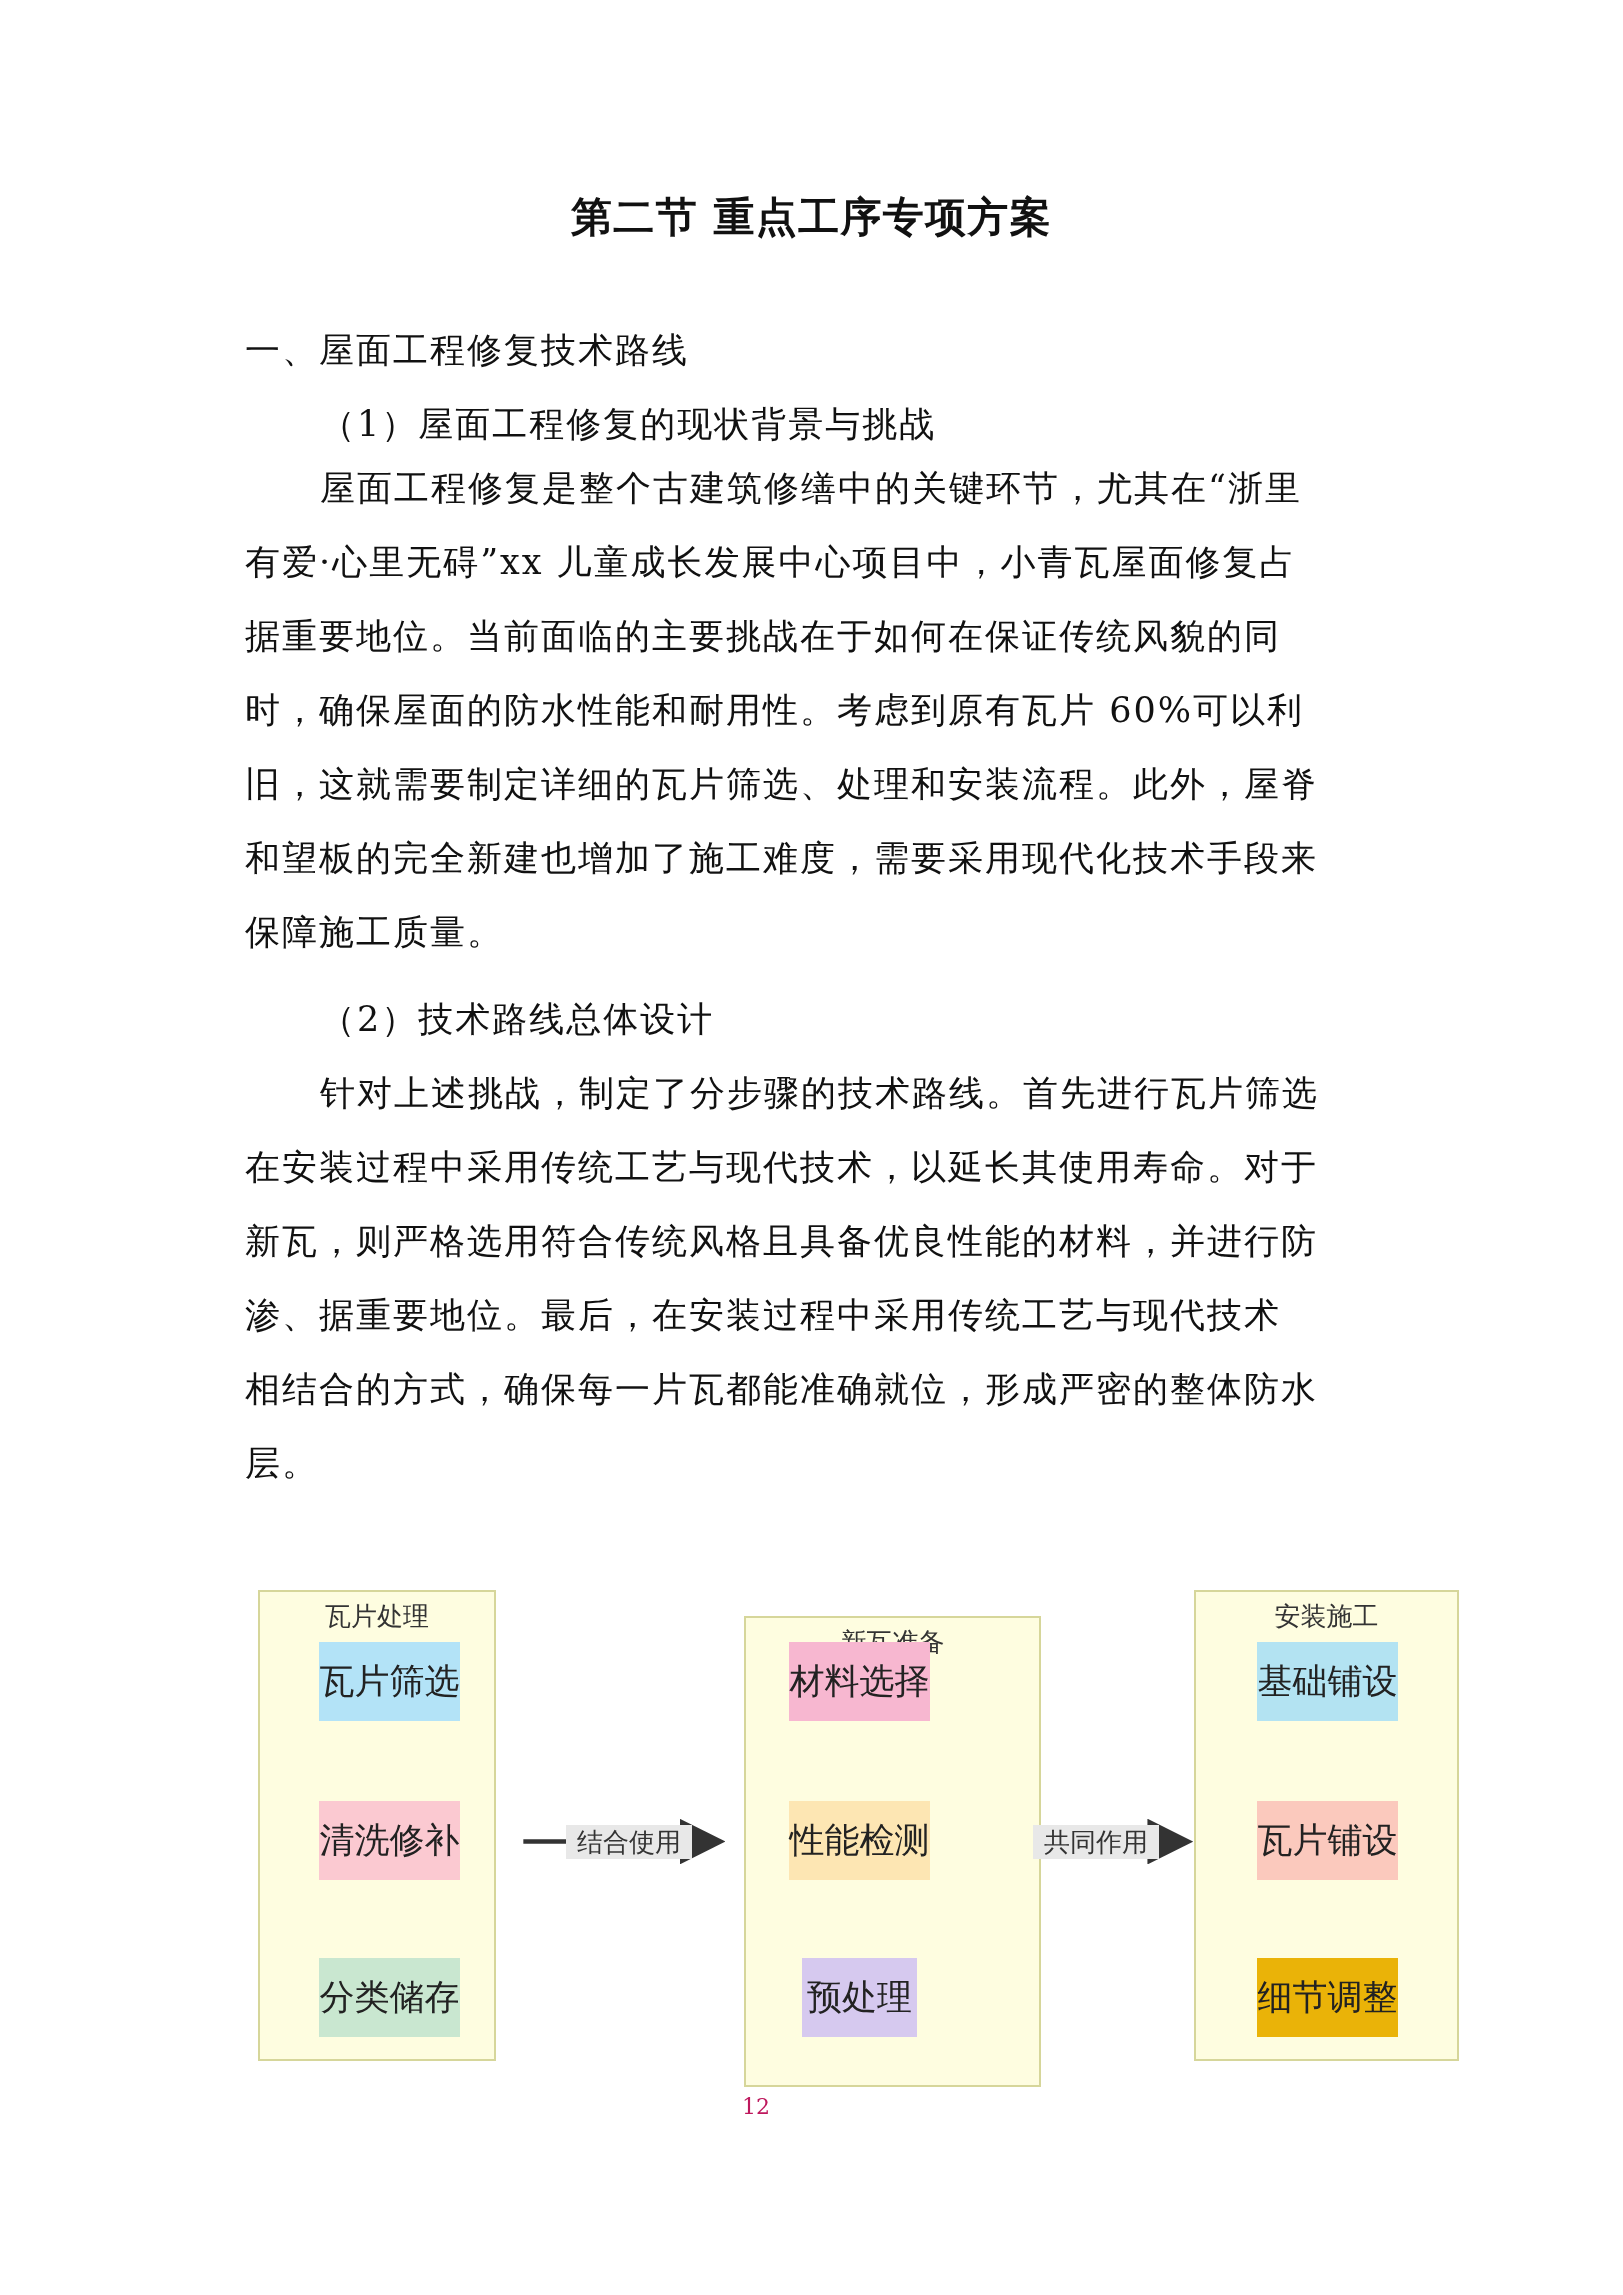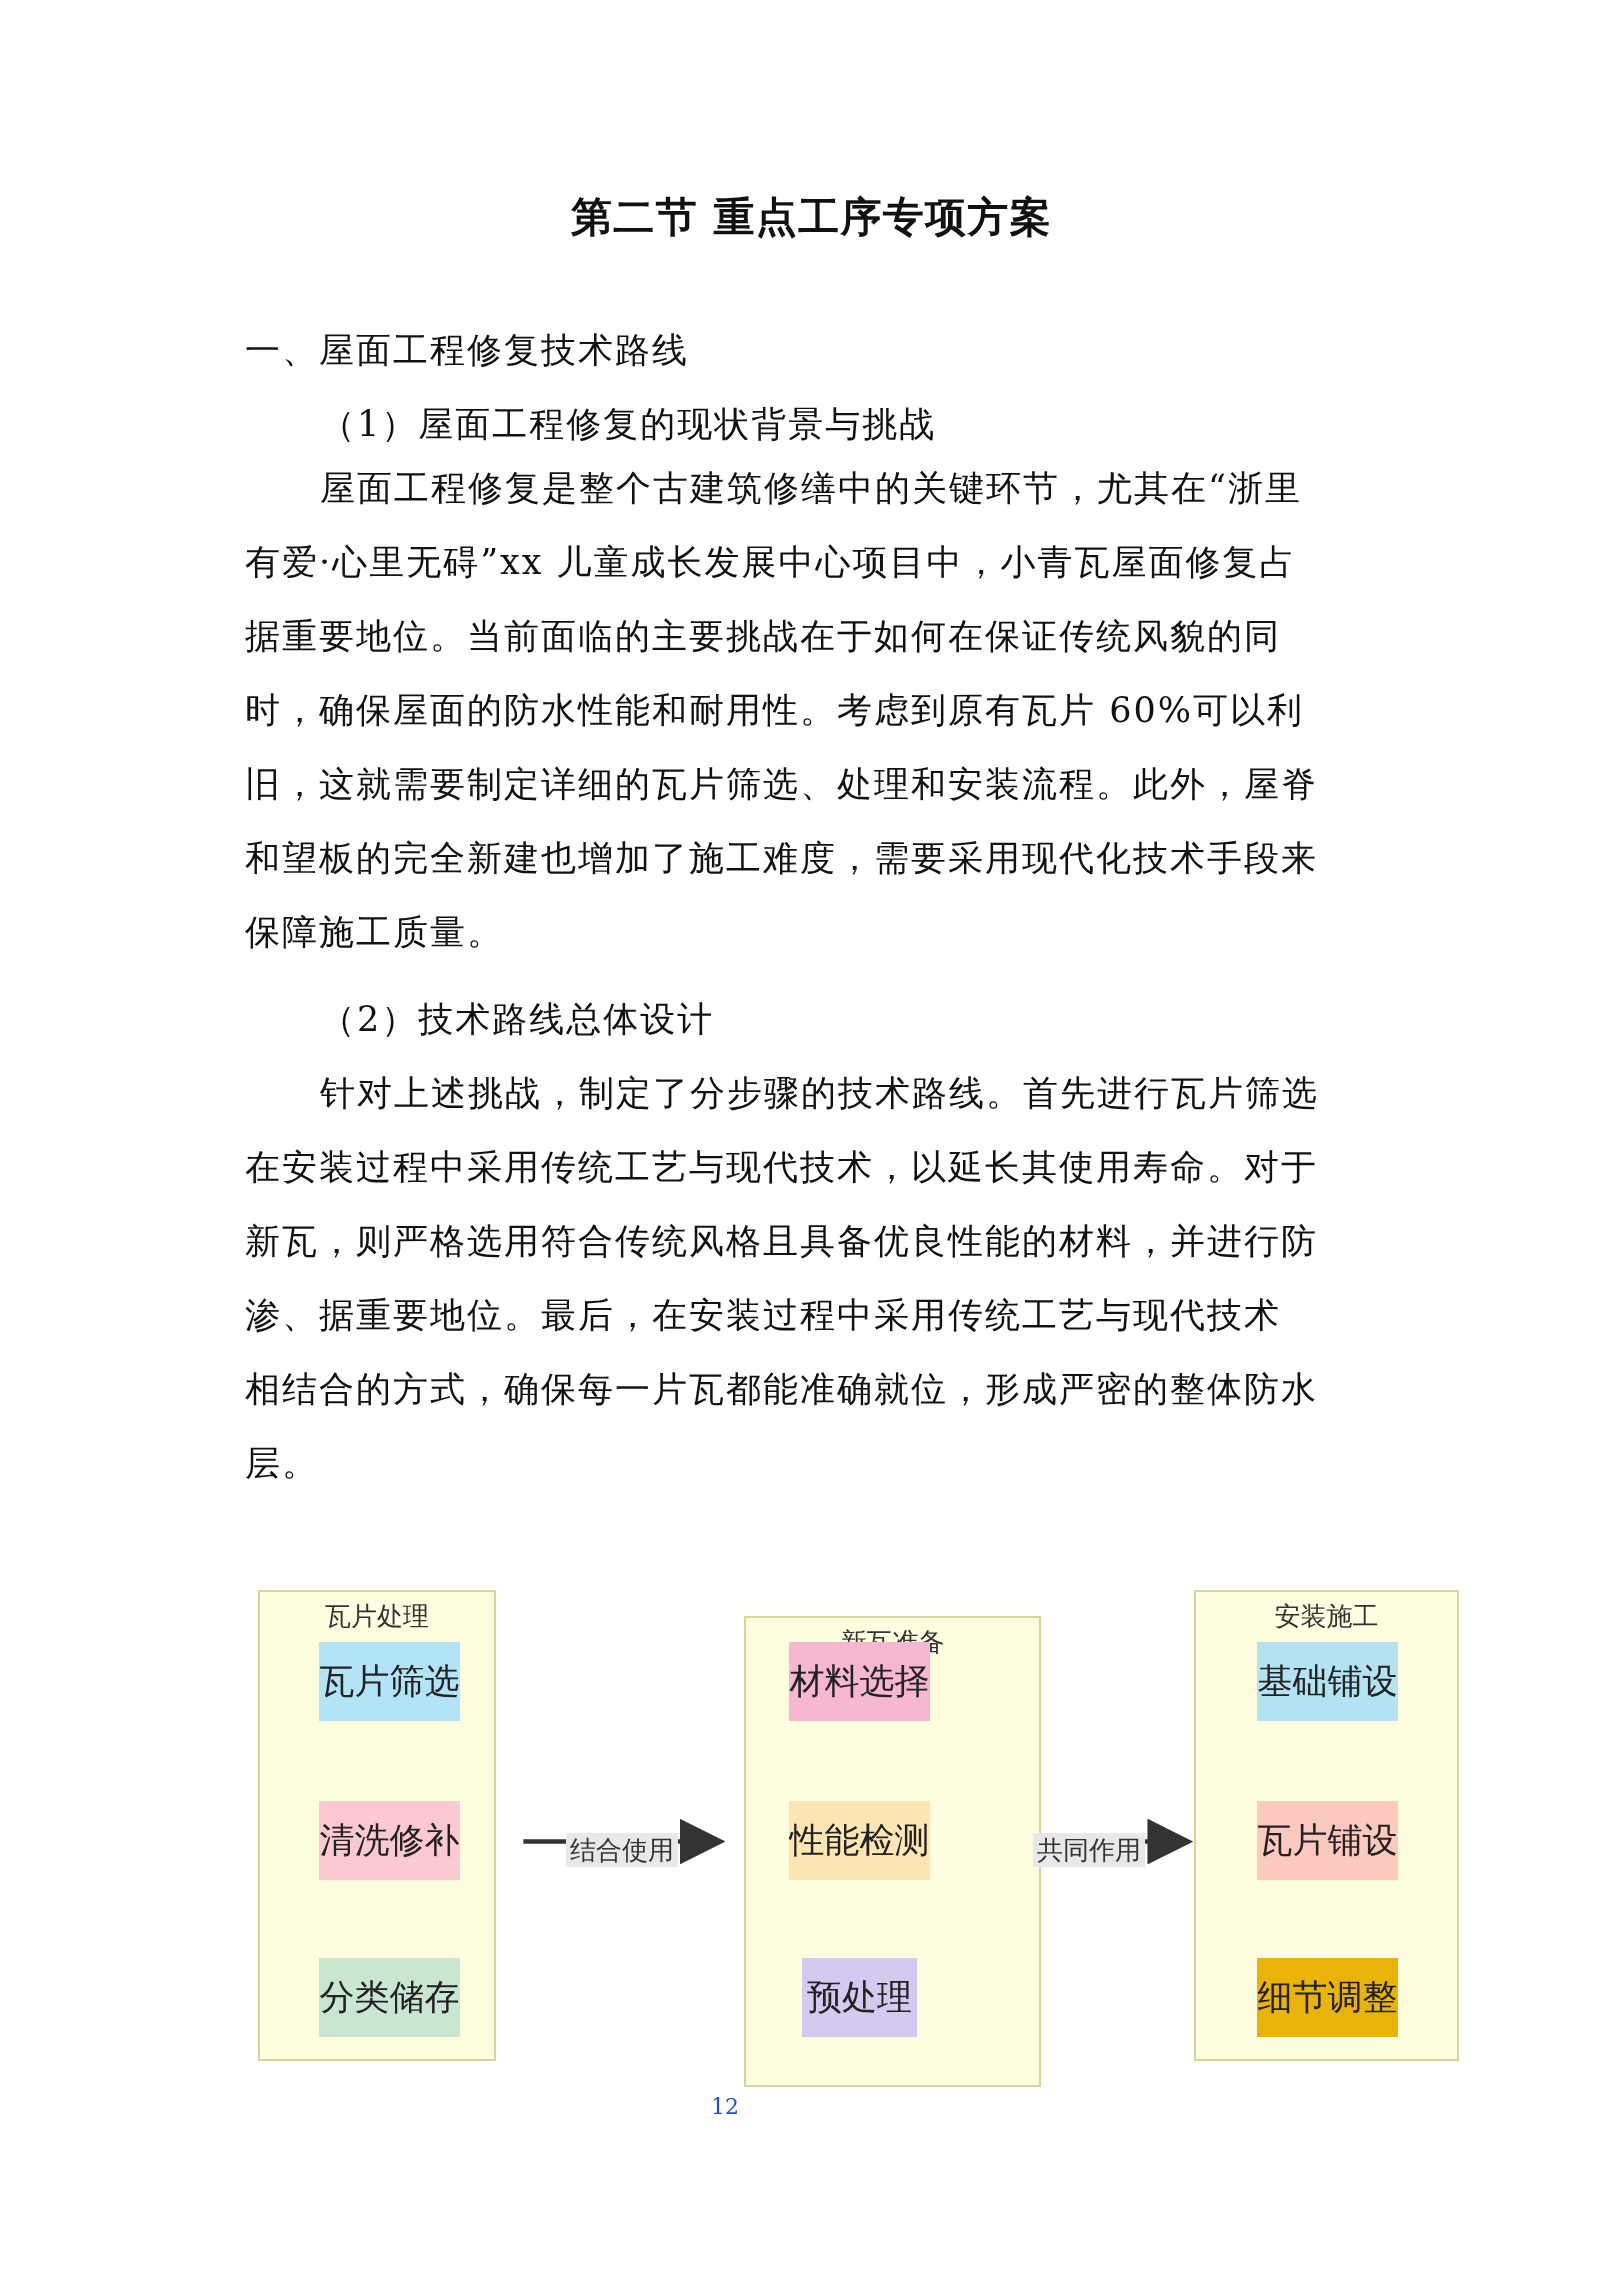--- a/index.html
+++ b/index.html
@@ -21,23 +21,23 @@
   
   .diagram { position: absolute; left: 0; top: 0; width: 1623px; height: 2295px; pointer-events: none; }
   .group { position: absolute; top: 1590px; width: 238px; height: 471px; background: #fefde0;
            border: 2.6px solid #d6d69a; box-sizing: border-box; pointer-events: auto; }
   .group-title { position: absolute; top: 6.5px; left: 0; width: 100%; text-align: center;
                  font-family: "DejaVu Sans", "Liberation Sans", sans-serif; font-size: 26px; color: #333; }
   .node { position: absolute; width: 141px; height: 79px; display: flex; align-items: center;
           justify-content: center; font-family: "DejaVu Sans", "Liberation Sans", sans-serif;
           font-size: 35px; color: #222; pointer-events: auto; }
   .edge-label { position: absolute; font-family: "DejaVu Sans", "Liberation Sans", sans-serif;
-                font-size: 26px; color: #333; background: #e8e8e8; padding: 0 4px; line-height: 34px; margin-top: 8px; }
+                font-size: 26px; color: #333; background: #e8e8e8; padding: 0 11px; line-height: 34px; }
   .page-number { position: absolute; top: 2094px; left: 0; width: 1450px; text-align: center;
-                 font-size: 22px; font-family: "DejaVu Serif", "Liberation Serif", serif; color: #1d4ed8; }
+                 font-size: 22px; font-family: "DejaVu Serif", "Liberation Serif", serif; color: #be185d; padding-left: 31px; }
 </style>
 </head>
 <body>
 
 <div class="page-title">第二节  重点工序专项方案</div>
 
 <div class="text-block h1">
   <span class="line">一、屋面工程修复技术路线</span>
 </div>
 

